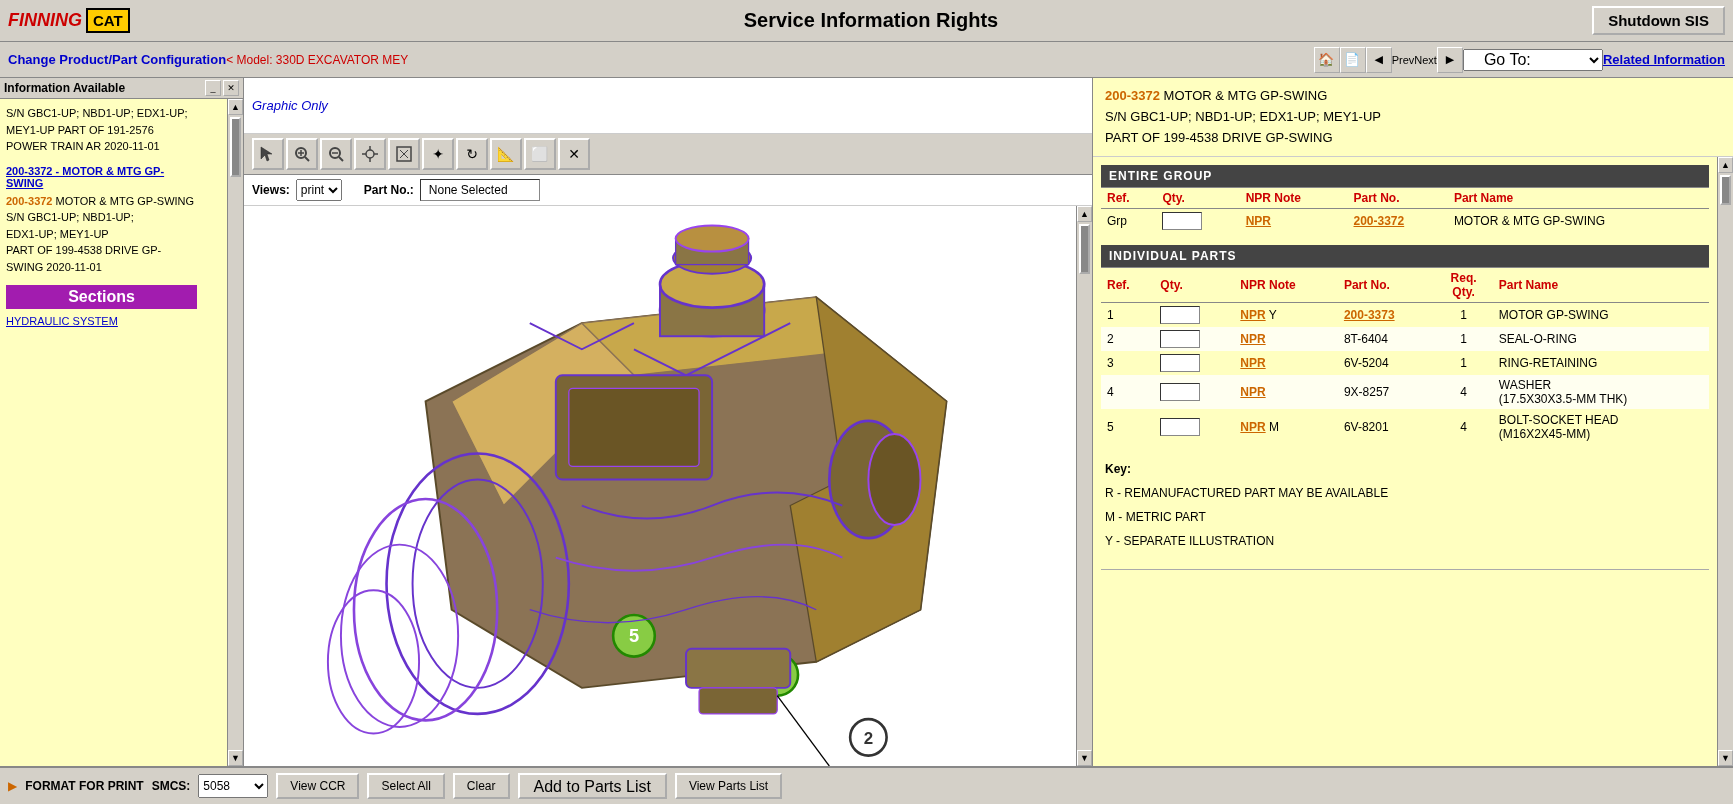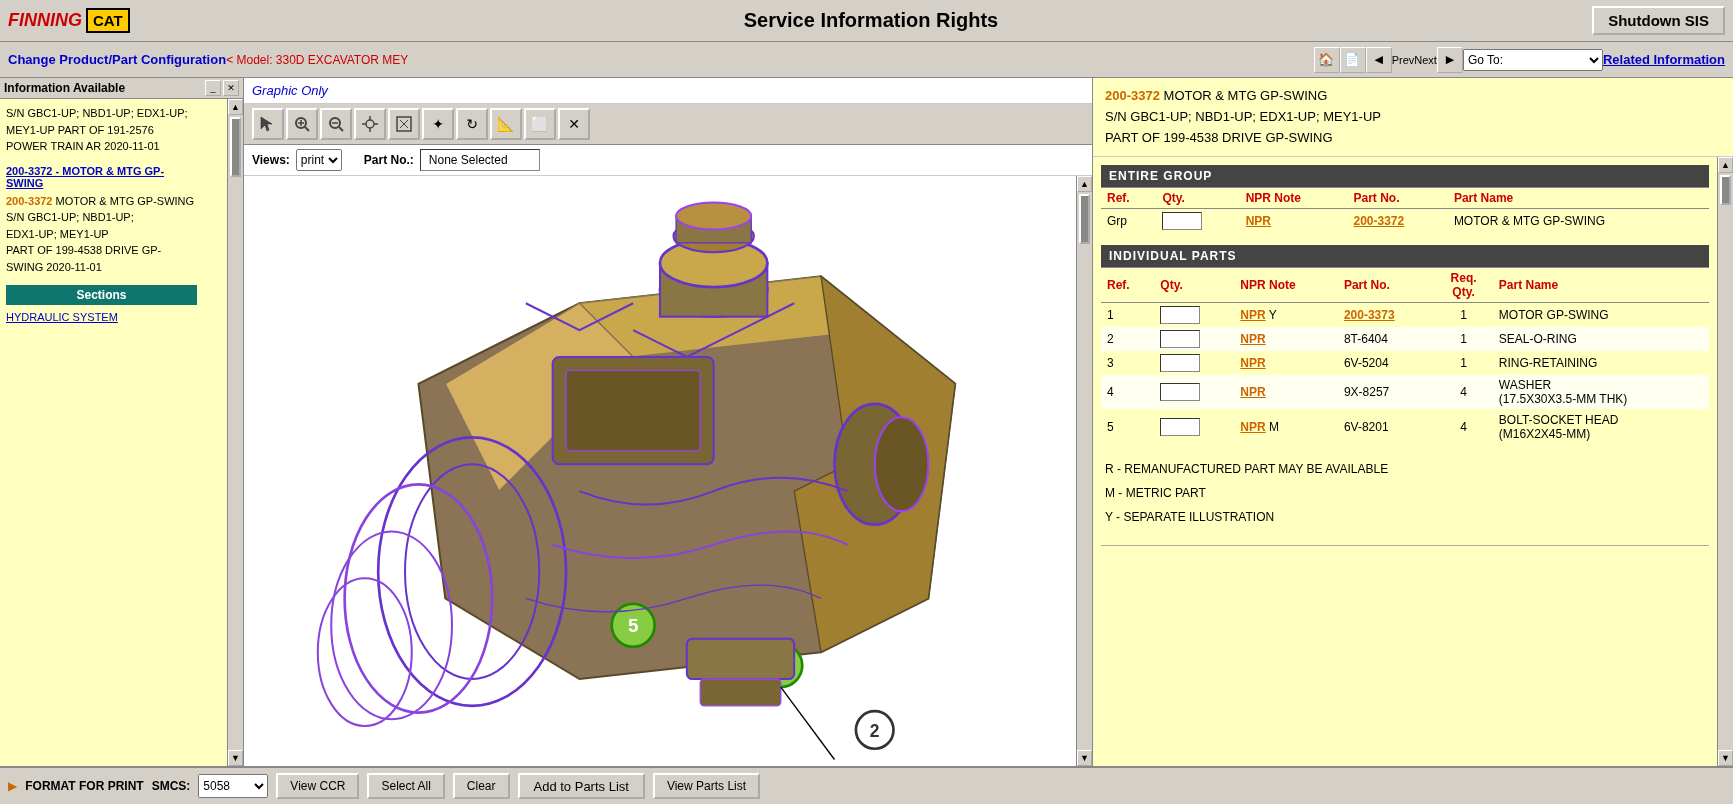--- a/index.html
+++ b/index.html
@@ -24,21 +24,21 @@
     <span>330D EXCAVATOR MEY</span>
   </span>
   <div style="flex:1;"></div>
 
   <button style="background:#d4d0c8; border:1px outset #fff; width:26px; height:26px; cursor:pointer; font-size:13px;">🏠</button>
   <button style="background:#d4d0c8; border:1px outset #fff; width:26px; height:26px; cursor:pointer; font-size:13px;">📄</button>
   <button style="background:#d4d0c8; border:1px outset #fff; width:26px; height:26px; cursor:pointer; font-size:11px;">◀</button>
   <span style="font-size:11px;">Prev</span>
   <span style="font-size:11px;">Next</span>
   <button style="background:#d4d0c8; border:1px outset #fff; width:26px; height:26px; cursor:pointer; font-size:11px;">▶</button>
-  <select style="height:22px; font-size:12px; width:140px;">
+  <select style="height:22px; font-size:16px; width:140px;padding-left:16px;">
     <option>Go To:</option>
   </select>
   <a style="color:#0000cc; font-weight:bold; text-decoration:underline; cursor:pointer; font-size:13px;">Related Information</a>
 </div>
 
 <div style="display:flex; height:688px;">
 
   <div style="width:244px; background:#ffffc0; border-right:1px solid #888; display:flex; flex-direction:column;">
     <div style="background:#d4d0c8; display:flex; align-items:center; justify-content:space-between; padding:2px 4px; border-bottom:1px solid #888;">
       <span style="font-weight:bold; font-size:12px;">Information Available</span>
@@ -55,35 +55,35 @@
 PART OF 191-2576 POWER
 TRAIN AR 2020-11-01</span>
         </div>
         <div style="margin-bottom:10px;">
           <a style="color:#0000cc; text-decoration:underline; cursor:pointer; font-size:11px; font-weight:bold; display:block; margin-bottom:4px;">200-3372 - MOTOR &amp; MTG GP-SWING</a>
           <div style="font-size:11px; color:#000; line-height:1.5;">
             <span style="color:#cc6600; font-weight:bold;">200-3372</span>
             <span> MOTOR &amp; MTG GP-SWING<br>S/N GBC1-UP; NBD1-UP;<br>EDX1-UP; MEY1-UP<br>PART OF 199-4538 DRIVE GP-SWING 2020-11-01</span>
           </div>
         </div>
-        <div style="background:#0f766e; color:#fff; text-align:center; font-weight:bold; padding:3px; font-size:12px; margin-top:4px;">Sections</div>
+        <div style="background:#a21caf; color:#fff; text-align:center; font-weight:bold; padding:3px; font-size:16px; margin-top:4px;">Sections</div>
         <a style="color:#0000cc; text-decoration:underline; cursor:pointer; font-size:11px; margin-top:6px; display:block;">HYDRAULIC SYSTEM</a>
       </div>
       <div style="width:16px; background:#d4d0c8; display:flex; flex-direction:column; border-left:1px solid #888;">
         <button style="background:#d4d0c8; border:1px outset #fff; height:16px; cursor:pointer; font-size:9px; display:flex; align-items:center; justify-content:center;">▲</button>
         <div style="flex:1; background:#d4d0c8; position:relative;">
           <div style="background:#888; height:60px; border:2px outset #fff; margin:2px;"></div>
         </div>
         <button style="background:#d4d0c8; border:1px outset #fff; height:16px; cursor:pointer; font-size:9px; display:flex; align-items:center; justify-content:center;">▼</button>
       </div>
     </div>
   </div>
 
   <div style="flex:1; display:flex; flex-direction:column; background:#fff; border-right:1px solid #888;">
-    <div style="padding:5px 8px; font-style:italic; color:#0000cc; font-size:13px; border-bottom:1px solid #ccc; background:#fff;">
+    <div style="padding:20px 8px; font-style:italic; color:#0000cc; font-size:13px; border-bottom:1px solid #ccc; background:#fff;">
       <span>Graphic Only</span>
     </div>
     <div style="background:#d4d0c8; display:flex; align-items:center; gap:2px; padding:4px 8px; border-bottom:1px solid #888;">
       <button style="background:#d4d0c8; border:2px outset #fff; width:32px; height:32px; cursor:pointer; font-size:14px; display:flex; align-items:center; justify-content:center;">
         <svg width="18" height="18" viewBox="0 0 18 18">
             <polygon points="2,2 2,14 6,10 8,16 10,15 8,9 13,9" fill="#444" stroke="#222" stroke-width="0.5"></polygon>
           </svg>
       </button>
       <button style="background:#d4d0c8; border:2px outset #fff; width:32px; height:32px; cursor:pointer; font-size:14px; display:flex; align-items:center; justify-content:center;">
         <svg width="18" height="18" viewBox="0 0 18 18">
@@ -293,20 +293,21 @@
                 <td style="padding:3px 6px;"><a style="color:#cc6600; text-decoration:underline; cursor:pointer; font-weight:bold;">NPR</a> M</td>
                 <td style="padding:11px 6px;">6V-8201</td>
                 <td style="padding:3px 6px; text-align:center;">4</td>
                 <td style="padding:3px 6px;">BOLT-SOCKET HEAD<br>(M16X2X45-MM)</td>
               </tr>
             </tbody>
           </table>
         </div>
 
         <div style="padding:12px 4px 8px 4px; font-size:12px; line-height:2;">
+          <div style="font-weight:bold;">Key:</div>
           <div>R - REMANUFACTURED PART MAY BE AVAILABLE</div>
           <div>M - METRIC PART</div>
           <div>Y - SEPARATE ILLUSTRATION</div>
         </div>
 
         <hr style="border:none; border-top:1px solid #aaa; margin:8px 0;">
 
       </div>
 
       <div style="width:16px; background:#d4d0c8; display:flex; flex-direction:column; border-left:1px solid #888;">
@@ -323,15 +324,15 @@
 <div style="background:#d4d0c8; border-top:2px solid #888; display:flex; align-items:center; padding:4px 8px; gap:8px; height:38px;">
   <span style="color:#cc6600;">▶</span>
   <span style="font-weight:bold; font-size:12px;">FORMAT FOR PRINT</span>
   <span style="font-size:12px; font-weight:bold;">SMCS:</span>
   <select style="height:24px; font-size:12px; width:70px;">
     <option>5058</option>
   </select>
   <button style="background:#d4d0c8; border:2px outset #fff; padding:3px 12px; font-size:12px; cursor:pointer; height:26px;">View CCR</button>
   <button style="background:#d4d0c8; border:2px outset #fff; padding:3px 12px; font-size:12px; cursor:pointer; height:26px;">Select All</button>
   <button style="background:#d4d0c8; border:2px outset #fff; padding:3px 12px; font-size:12px; cursor:pointer; height:26px;">Clear</button>
-  <button style="background:#d4d0c8; border:2px outset #fff; padding:3px 14px; font-size:13px; cursor:pointer; height:26px;">Add to Parts List</button>
+  <button style="background:#d4d0c8; border:2px outset #fff; padding:3px 14px; font-size:16px; cursor:pointer; height:26px;">Add to Parts List</button>
   <button style="background:#d4d0c8; border:2px outset #fff; padding:3px 12px; font-size:12px; cursor:pointer; height:26px;">View Parts List</button>
 </div>
 
 </body></html>

